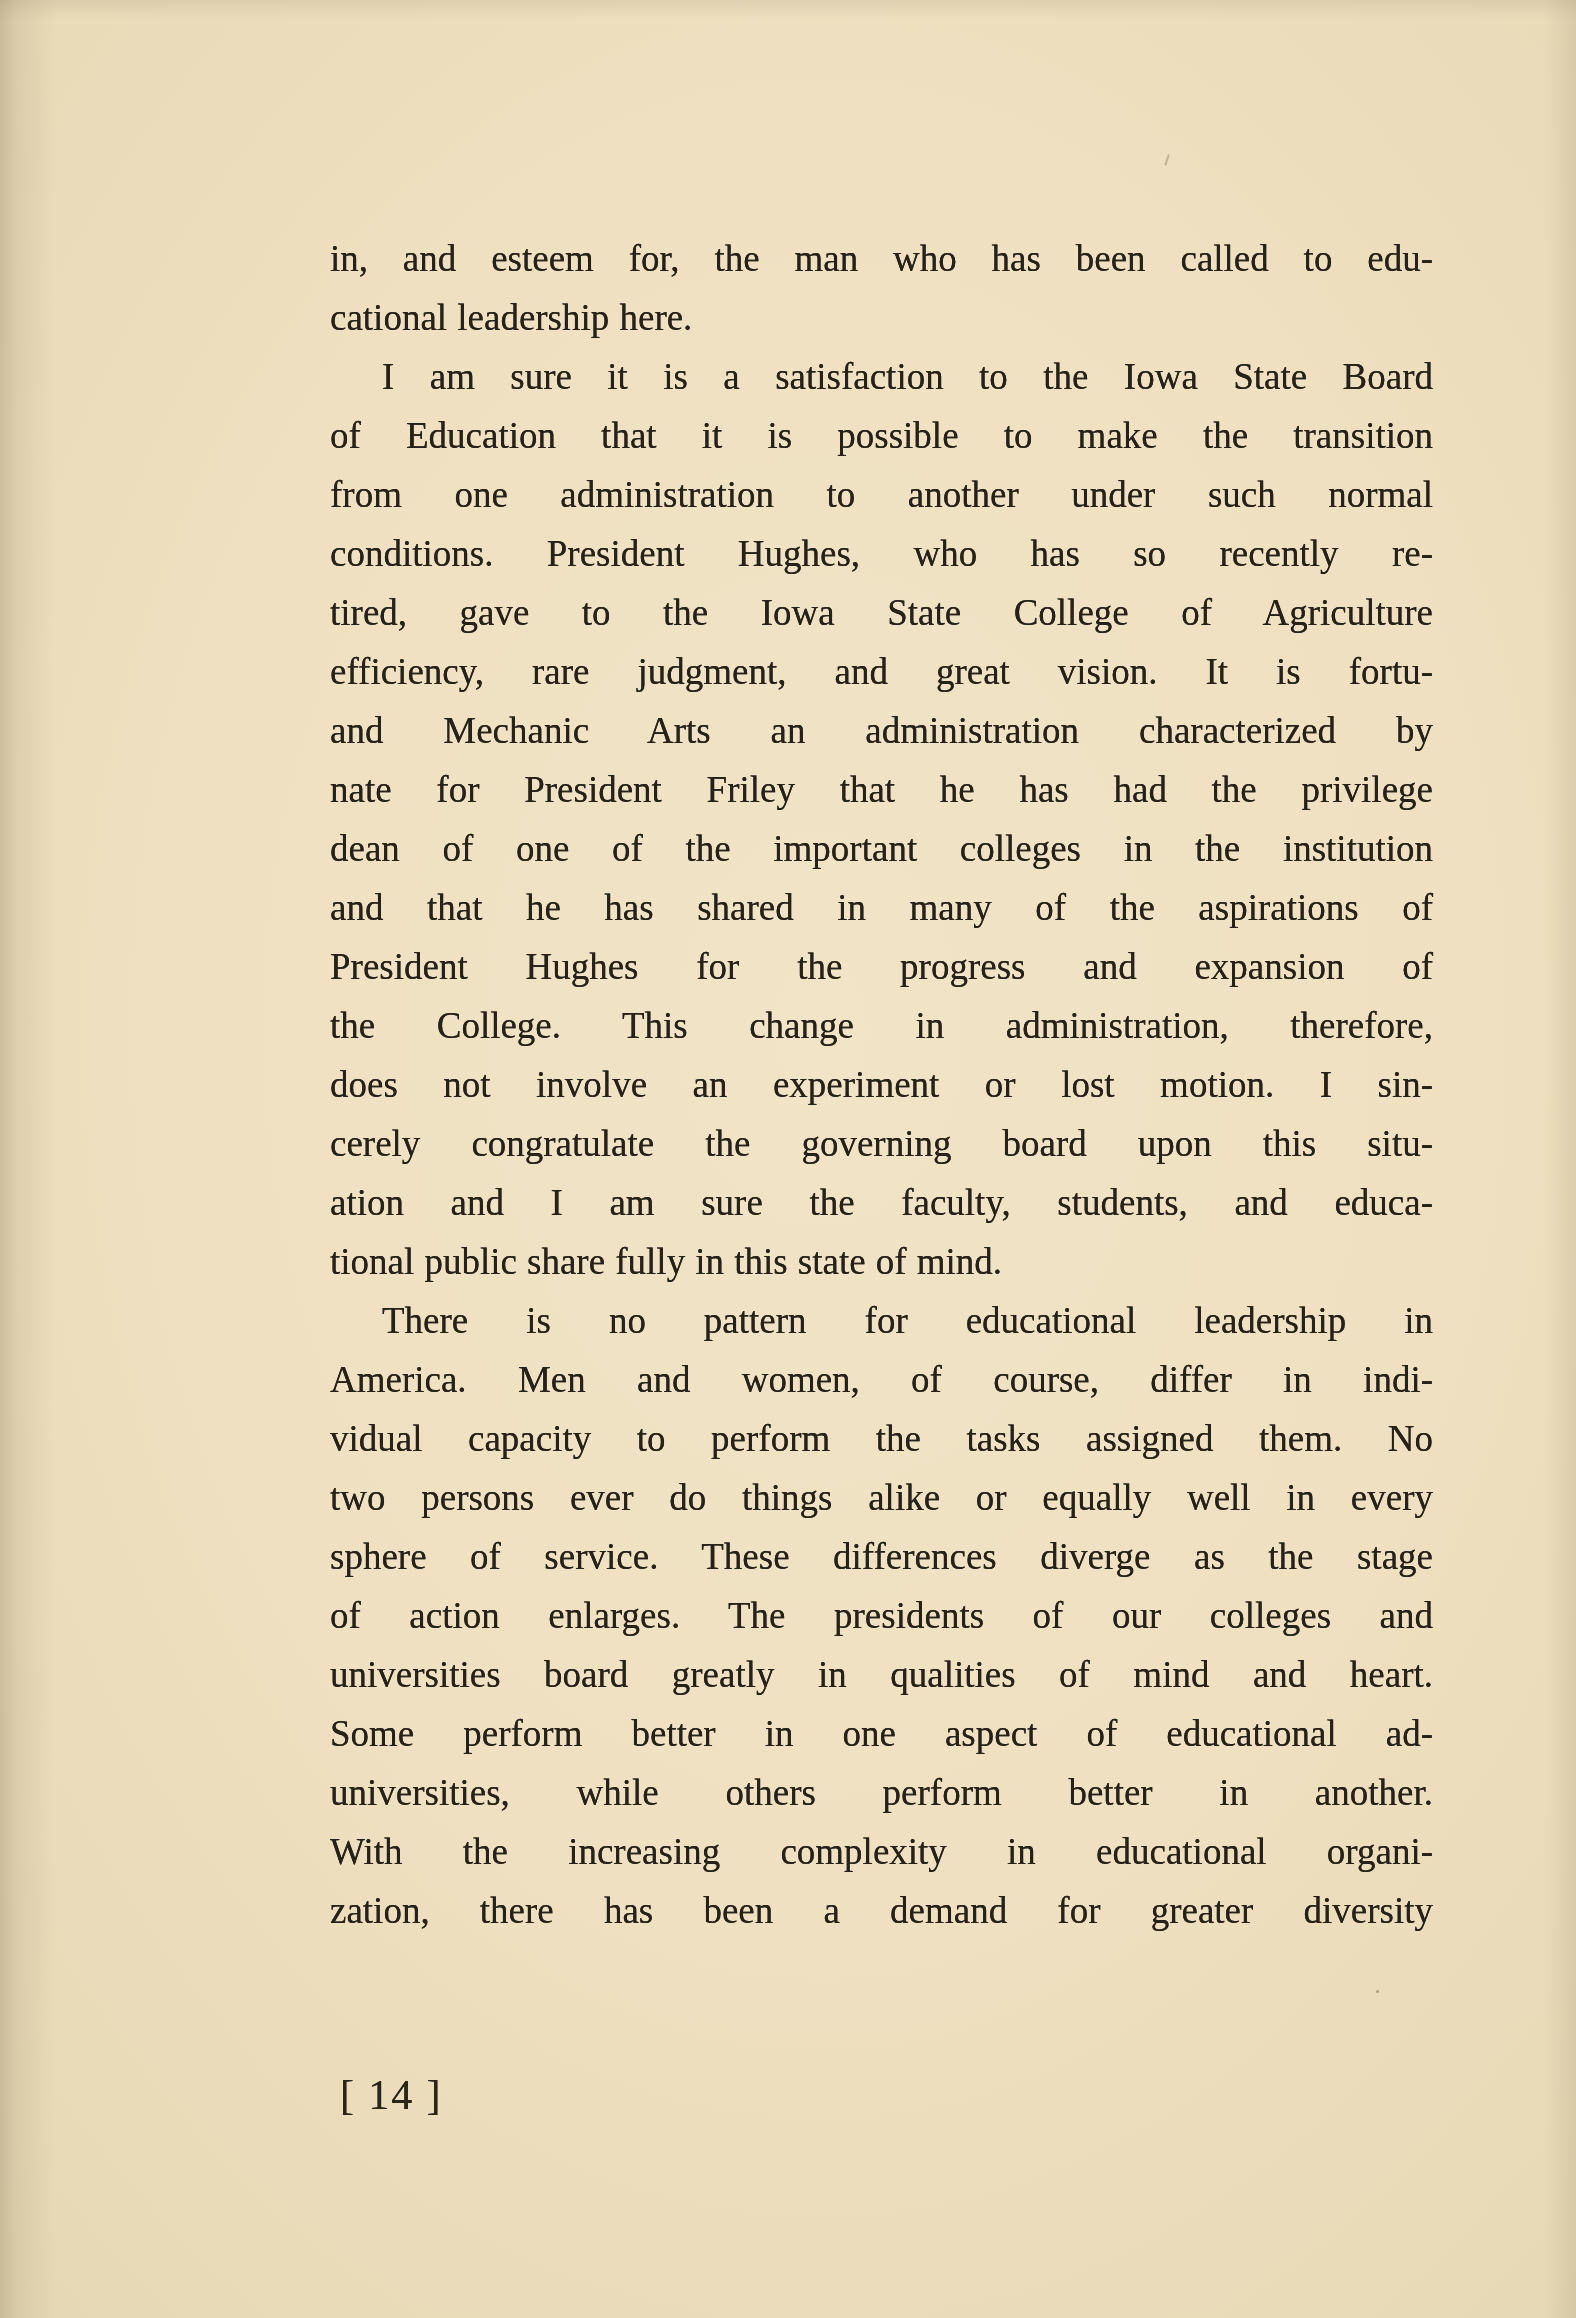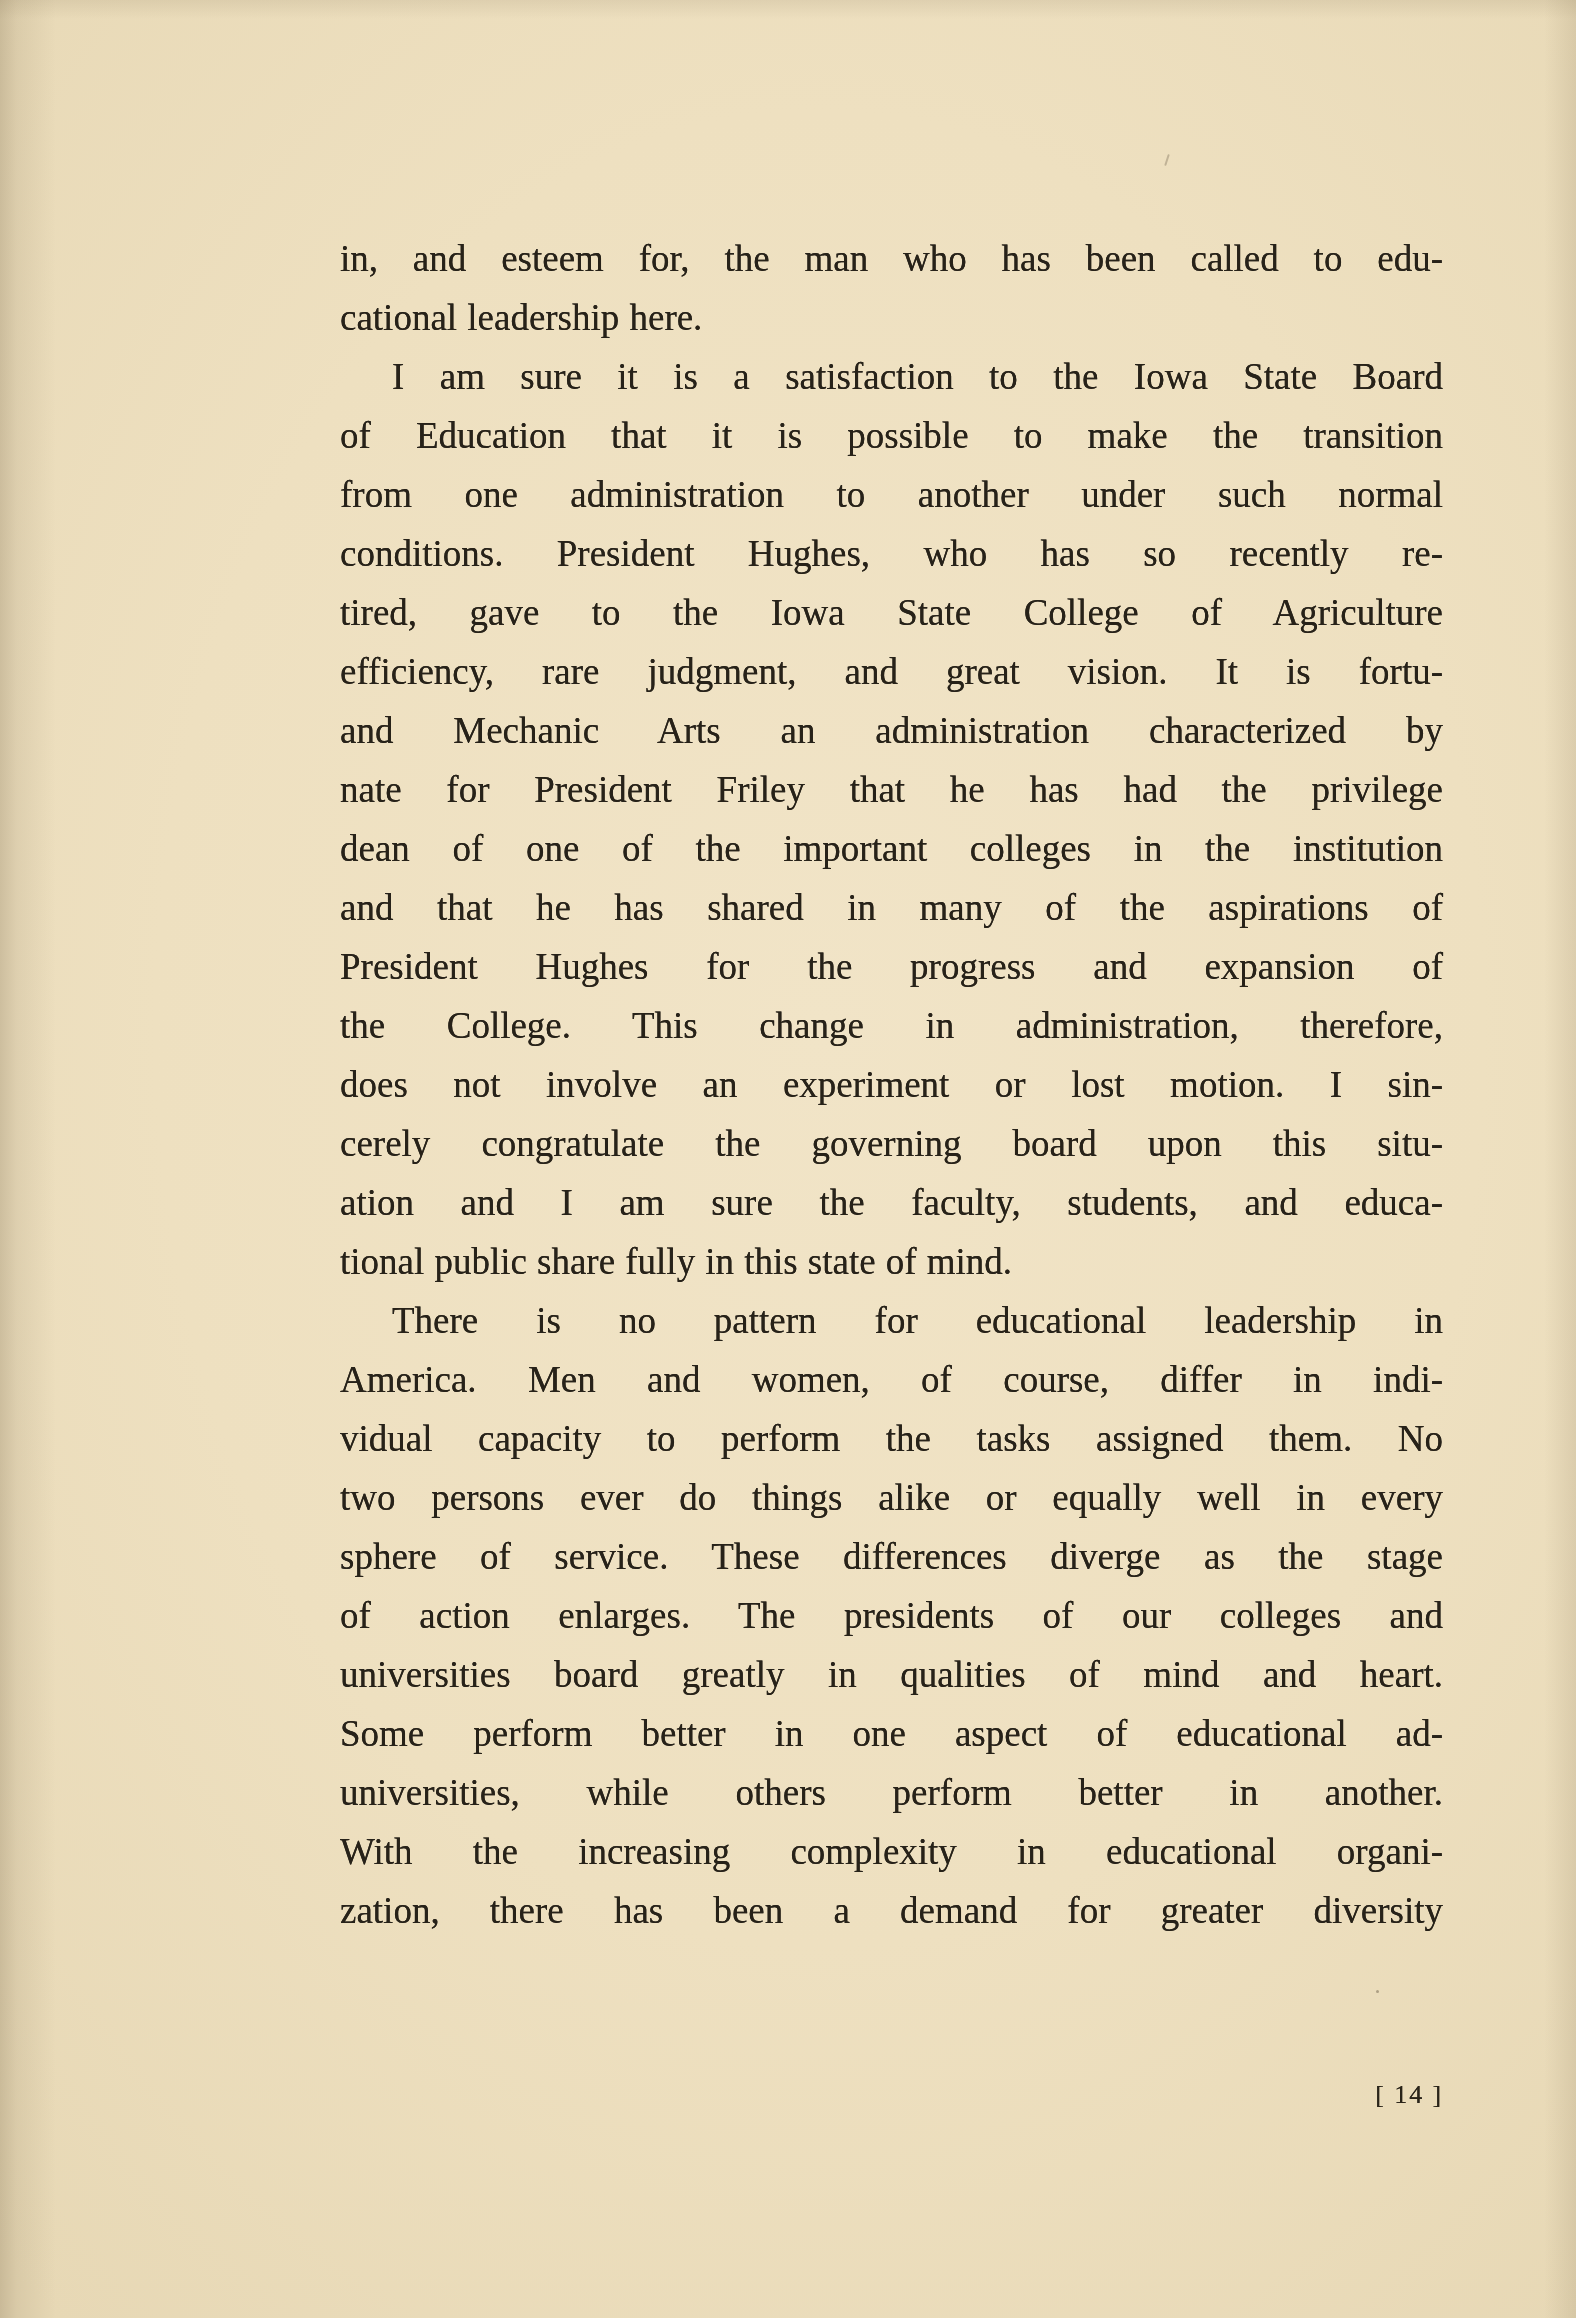--- a/index.html
+++ b/index.html
@@ -45,21 +45,21 @@
   .speck {
     position: absolute;
     border-radius: 50%;
     background: rgba(90,75,55,0.45);
     pointer-events: none;
   }
   .speck.s1 { left: 1166px; top: 154px; width: 2.3px; height: 12px; border-radius: 1.4px; transform: rotate(18deg); background: rgba(110,95,75,0.35); }
   .speck.s2 { left: 1376px; top: 1990px; width: 3.2px; height: 3.2px; background: rgba(80,68,50,0.4); }
   .text-block {
     position: absolute;
-    left: 340px;
+    left: 330px;
     top: 229px;
     width: 1103px;
   }
   .line {
     font-size: 37px;
     line-height: 59px;
     color: #272219;
     text-align: justify;
     text-align-last: justify;
     word-spacing: 0.9px;
@@ -71,22 +71,22 @@
     font-family: Liberation Serif, serif;
   }
   .line.indent {
     padding-left: 52px;
   }
   .folio {
     position: absolute;
     left: 340px;
     top: 2069px;
     width: 1103px;
-    text-align: right;
-    font-size: 26px;
+    text-align: left;
+    font-size: 42px;
     line-height: 52px;
     color: #2a2419;
     letter-spacing: 1.9px;
     text-shadow: 0 0 0.6px rgba(33,28,21,0.85);
   }
 </style>
 </head>
 <body>
 
 <div class="page">

